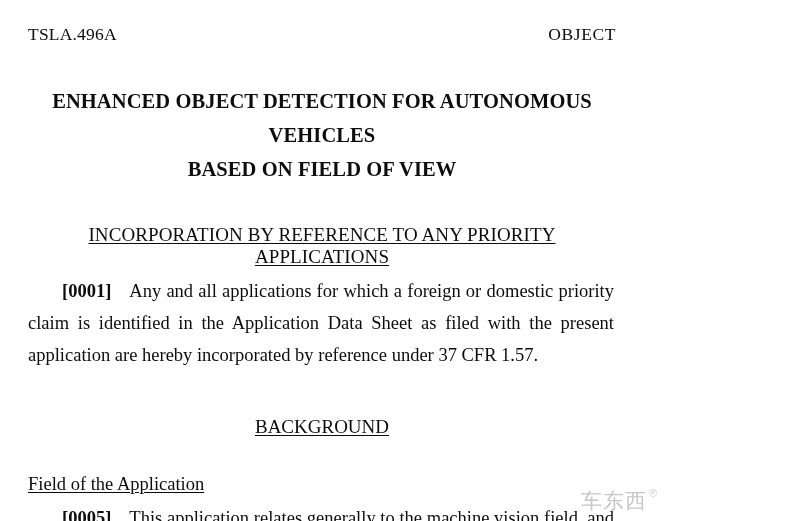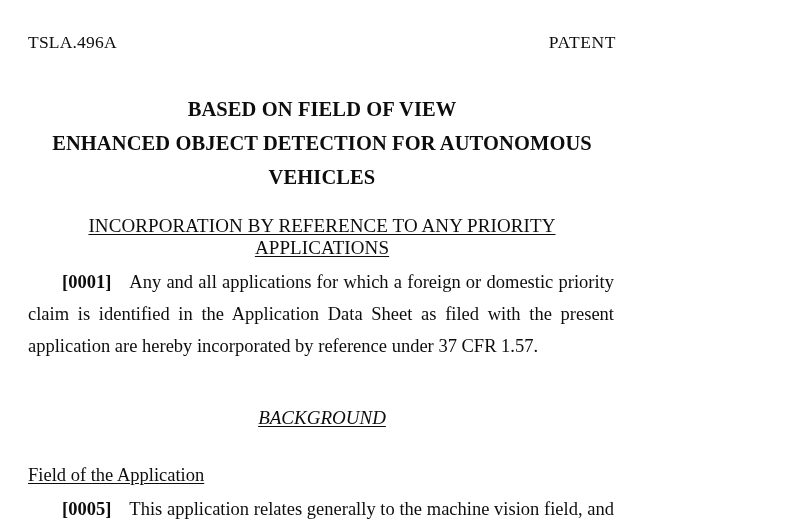--- a/index.html
+++ b/index.html
@@ -13,21 +13,21 @@
     font-family: "Liberation Serif", serif;
     color: #0d0d0d;
     overflow: hidden;
     position: relative;
   }
   .page {
     position: relative;
     width: 672px;
     height: 521px;
     box-sizing: border-box;
-    padding: 26px 56px 0 28px;
+    padding: 18px 56px 0 28px;
   }
   .header-row {
     display: flex;
     justify-content: space-between;
     align-items: baseline;
     font-size: 17.5px;
     letter-spacing: 0.2px;
     margin-top: 6px;
   }
   .header-left {
@@ -42,21 +42,21 @@
     text-align: center;
     font-weight: bold;
     font-size: 20.5px;
     letter-spacing: 0.1px;
     line-height: 1.65;
   }
   .title-line {
     display: block;
   }
   .section-heading {
-    margin-top: 21px;
+    margin-top: 38px;
     text-align: center;
     font-size: 19px;
     letter-spacing: 0.1px;
   }
   .section-heading span {
     text-decoration: underline;
     text-underline-offset: 2px;
   }
   .body-par {
     margin-top: 8px;
@@ -75,21 +75,20 @@
     width: 34px;
   }
   .bg-heading {
     margin-top: 44px;
     text-align: center;
     font-size: 19px;
   }
   .bg-heading span {
     text-decoration: underline;
     text-underline-offset: 2px;
-    font-style: italic;
   }
   .subheading {
     margin-top: 36px;
     font-size: 18.5px;
     text-align: left;
   }
   .subheading span {
     text-decoration: underline;
     text-underline-offset: 2px;
   }
@@ -112,26 +111,26 @@
     color: #c9c9c9;
   }
 </style>
 </head>
 <body>
 
 <div class="page">
 
   <div class="header-row">
     <div class="header-left">TSLA.496A</div>
-    <div class="header-right">PATENT</div>
+    <div class="header-right">OBJECT</div>
   </div>
 
   <div class="title-block">
+    <span class="title-line">ENHANCED OBJECT DETECTION FOR AUTONOMOUS VEHICLES</span>
     <span class="title-line">BASED ON FIELD OF VIEW</span>
-    <span class="title-line">ENHANCED OBJECT DETECTION FOR AUTONOMOUS VEHICLES</span>
   </div>
 
   <div class="section-heading">
     <span>INCORPORATION BY REFERENCE TO ANY PRIORITY APPLICATIONS</span>
   </div>
 
   <div class="body-par">
     <span class="indent"></span><span class="par-num">[0001]</span><span>Any and all applications for which a foreign or domestic priority claim is identified in the Application Data Sheet as filed with the present application are hereby incorporated by reference under 37 CFR 1.57.</span>
   </div>
 
@@ -140,14 +139,17 @@
   </div>
 
   <div class="subheading">
     <span>Field of the Application</span>
   </div>
 
   <div class="body-par">
     <span class="indent"></span><span class="par-num">[0005]</span><span>This application relates generally to the machine vision field, and more specifically to enhanced objection detection from a vehicle.</span>
   </div>
 
+  <div class="watermark">
+    <span>车东西</span><span class="wm-mark">®</span>
+  </div>
 
 </div>
 
 </body></html>

